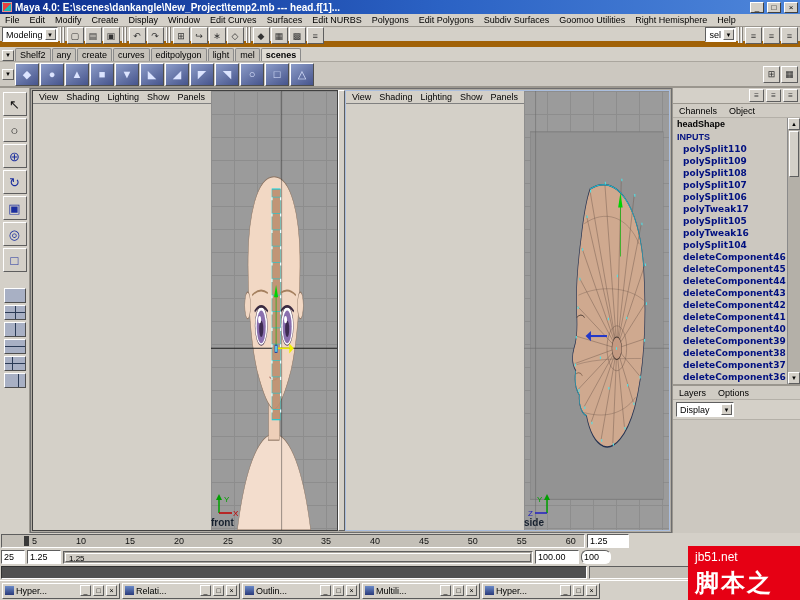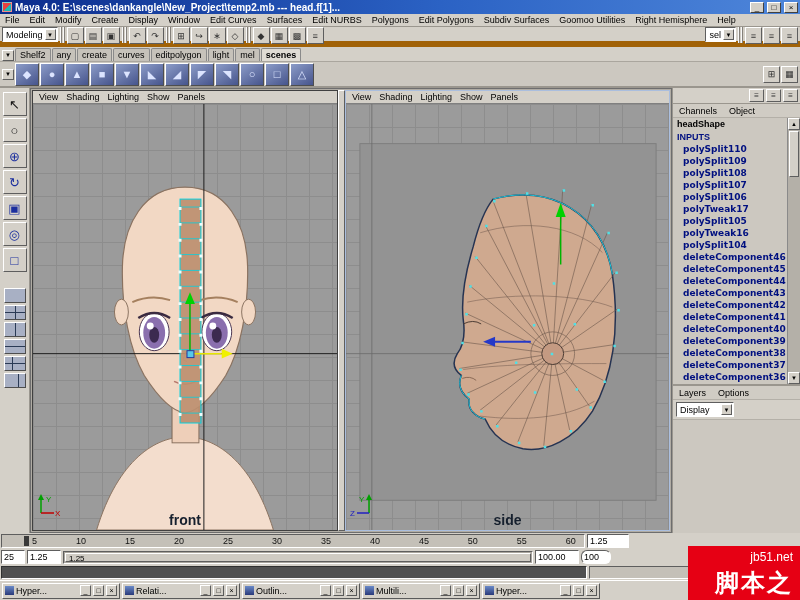--- a/index.html
+++ b/index.html
@@ -57,32 +57,32 @@
   .tools{display:flex;flex-direction:column;gap:2px}
   .layouts{display:flex;flex-direction:column;gap:2px;margin-top:14px}
   .layout-btn{width:22px;height:15px;background:#a8b0c4;border:1px solid;border-color:#fff #4e4e4e #4e4e4e #fff}
   .layouts div:nth-of-type(2){background-image:linear-gradient(90deg,transparent 10px,#2a3a55 10px 11px,transparent 11px),linear-gradient(180deg,transparent 6px,#2a3a55 6px 7px,transparent 7px)}
   .layouts div:nth-of-type(3){background-image:linear-gradient(90deg,transparent 10px,#2a3a55 10px 11px,transparent 11px)}
   .layouts div:nth-of-type(4){background-image:linear-gradient(180deg,transparent 6px,#2a3a55 6px 7px,transparent 7px)}
   .layouts div:nth-of-type(5){background-image:linear-gradient(90deg,transparent 7px,#2a3a55 7px 8px,transparent 8px),linear-gradient(180deg,transparent 6px,#2a3a55 6px 7px,transparent 7px)}
   .layouts div:nth-of-type(6){background-image:linear-gradient(90deg,transparent 13px,#2a3a55 13px 14px,transparent 14px)}
 
   .viewport-wrap{flex:1;display:flex;background:#b0aca4;border:1px solid #6e6e6e;padding:1px}
-  .viewport{display:flex;flex-direction:column;border:1px solid #404040;background:#d4d0c8;overflow:hidden}
+  .viewport{display:flex;flex-direction:row;border:1px solid #404040;background:#d4d0c8;overflow:hidden}
   .viewport.active{border-color:#aabede}
   .vp-front{width:306px;flex:none}
   .vp-side{flex:1}
   .vp-menubar{height:13px;display:flex;align-items:center;gap:2px;padding:0 3px;background:#d4d0c8;
     border-bottom:1px solid #808080;white-space:nowrap;overflow:hidden}
   .vp-menu-item{font-size:9px;padding:0 3px}
   .vp-canvas{position:relative;flex:1;overflow:hidden;background-color:#9b9b9b;
     background-image:linear-gradient(#8d8d8d 1px,transparent 1px),linear-gradient(90deg,#8d8d8d 1px,transparent 1px);
     background-size:23px 23px}
   .head-svg{position:absolute;inset:0;width:100%;height:100%}
-  .vp-label{position:absolute;left:0;right:0;bottom:2px;text-align:center;font-size:14px;font-weight:bold;color:#16202e}
+  .vp-label{position:absolute;left:0;right:0;bottom:2px;font-size:10px;font-weight:bold;color:#16202e}
   .axis-widget{position:absolute;left:3px;bottom:13px;width:26px;height:26px}
   .splitter{width:7px;flex:none;background:#d4d0c8;border:1px solid;border-color:#fff #5e5e5e #5e5e5e #fff}
 
   
   .right-panel{width:128px;flex:none;display:flex;flex-direction:column;background:#d4d0c8;border-left:1px solid #9a968e}
   .rp-toolbar{height:16px;display:flex;justify-content:flex-end;align-items:center;gap:2px;padding:1px 2px;
     border-bottom:1px solid #9a968e}
   .rp-icon{width:15px;height:13px;font-size:8px;line-height:11px;text-align:center;color:#333;
     background:#d4d0c8;border:1px solid;border-color:#fff #5e5e5e #5e5e5e #fff}
   .rp-menu{height:14px;display:flex;gap:12px;align-items:center;padding:0 6px;font-size:9px;
@@ -123,21 +123,21 @@
   
   .taskbar{height:20px;display:flex;align-items:center;gap:2px;padding:0 2px;background:#d4d0c8;border-top:1px solid #fff}
   .task-btn{width:118px;height:16px;flex:none;display:flex;align-items:center;gap:2px;padding:0 2px;
     background:#d4d0c8;border:1px solid;border-color:#fff #5a5a5a #5a5a5a #fff}
   .tb-ico{width:9px;height:9px;flex:none;background:linear-gradient(#6a8ac8,#2a3a7a)}
   .tb-title{flex:1;font-size:9px;white-space:nowrap;overflow:hidden}
   .tb-ctl{width:11px;height:11px;flex:none;font-size:7px;line-height:9px;text-align:center;
     background:#d4d0c8;border:1px solid;border-color:#fff #5a5a5a #5a5a5a #fff}
 
   .watermark{position:absolute;right:0;bottom:0;width:112px;height:54px;z-index:40;background:#e60014;
-    color:#fff;text-align:right;padding:4px 7px}
+    color:#fff;padding:4px 7px}
   .wm-site{font-size:12px}
   .wm-brand{font-size:24px;font-weight:bold;letter-spacing:2px;margin-top:3px}
 </style>
 </head>
 <body>
 
 <div id="root">
 
   <div class="titlebar">
     <span class="maya-logo"></span>

